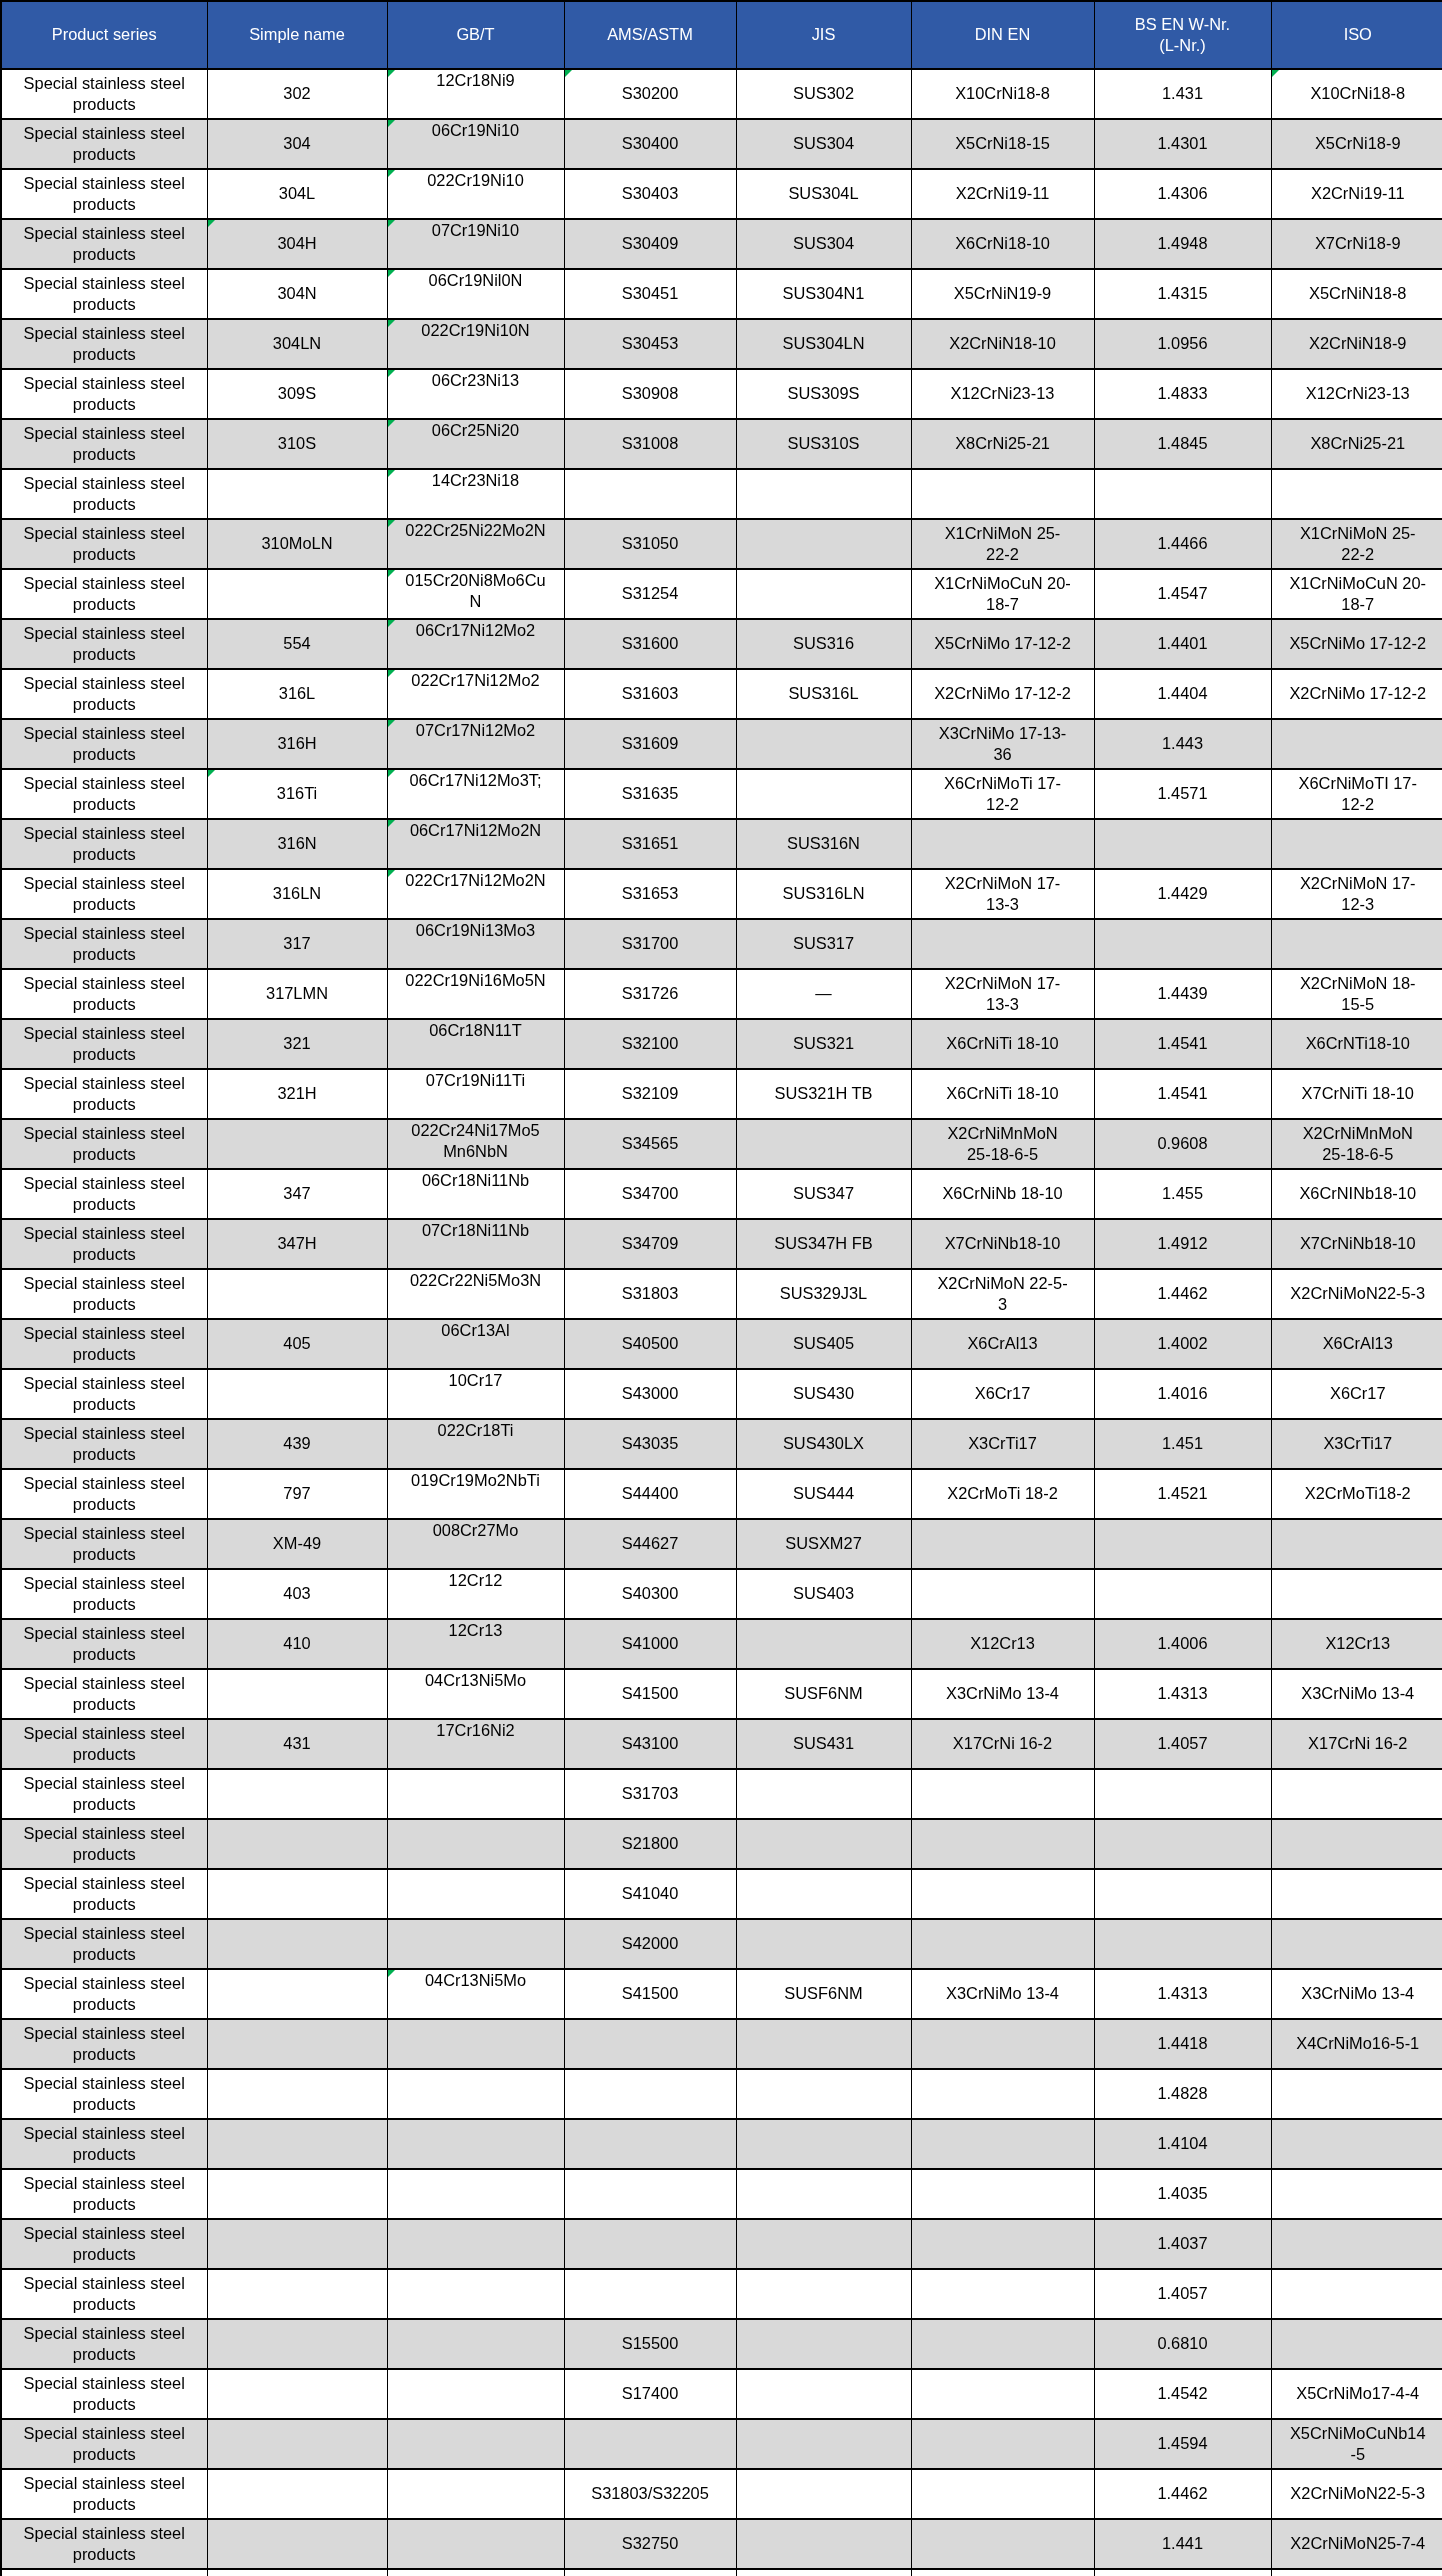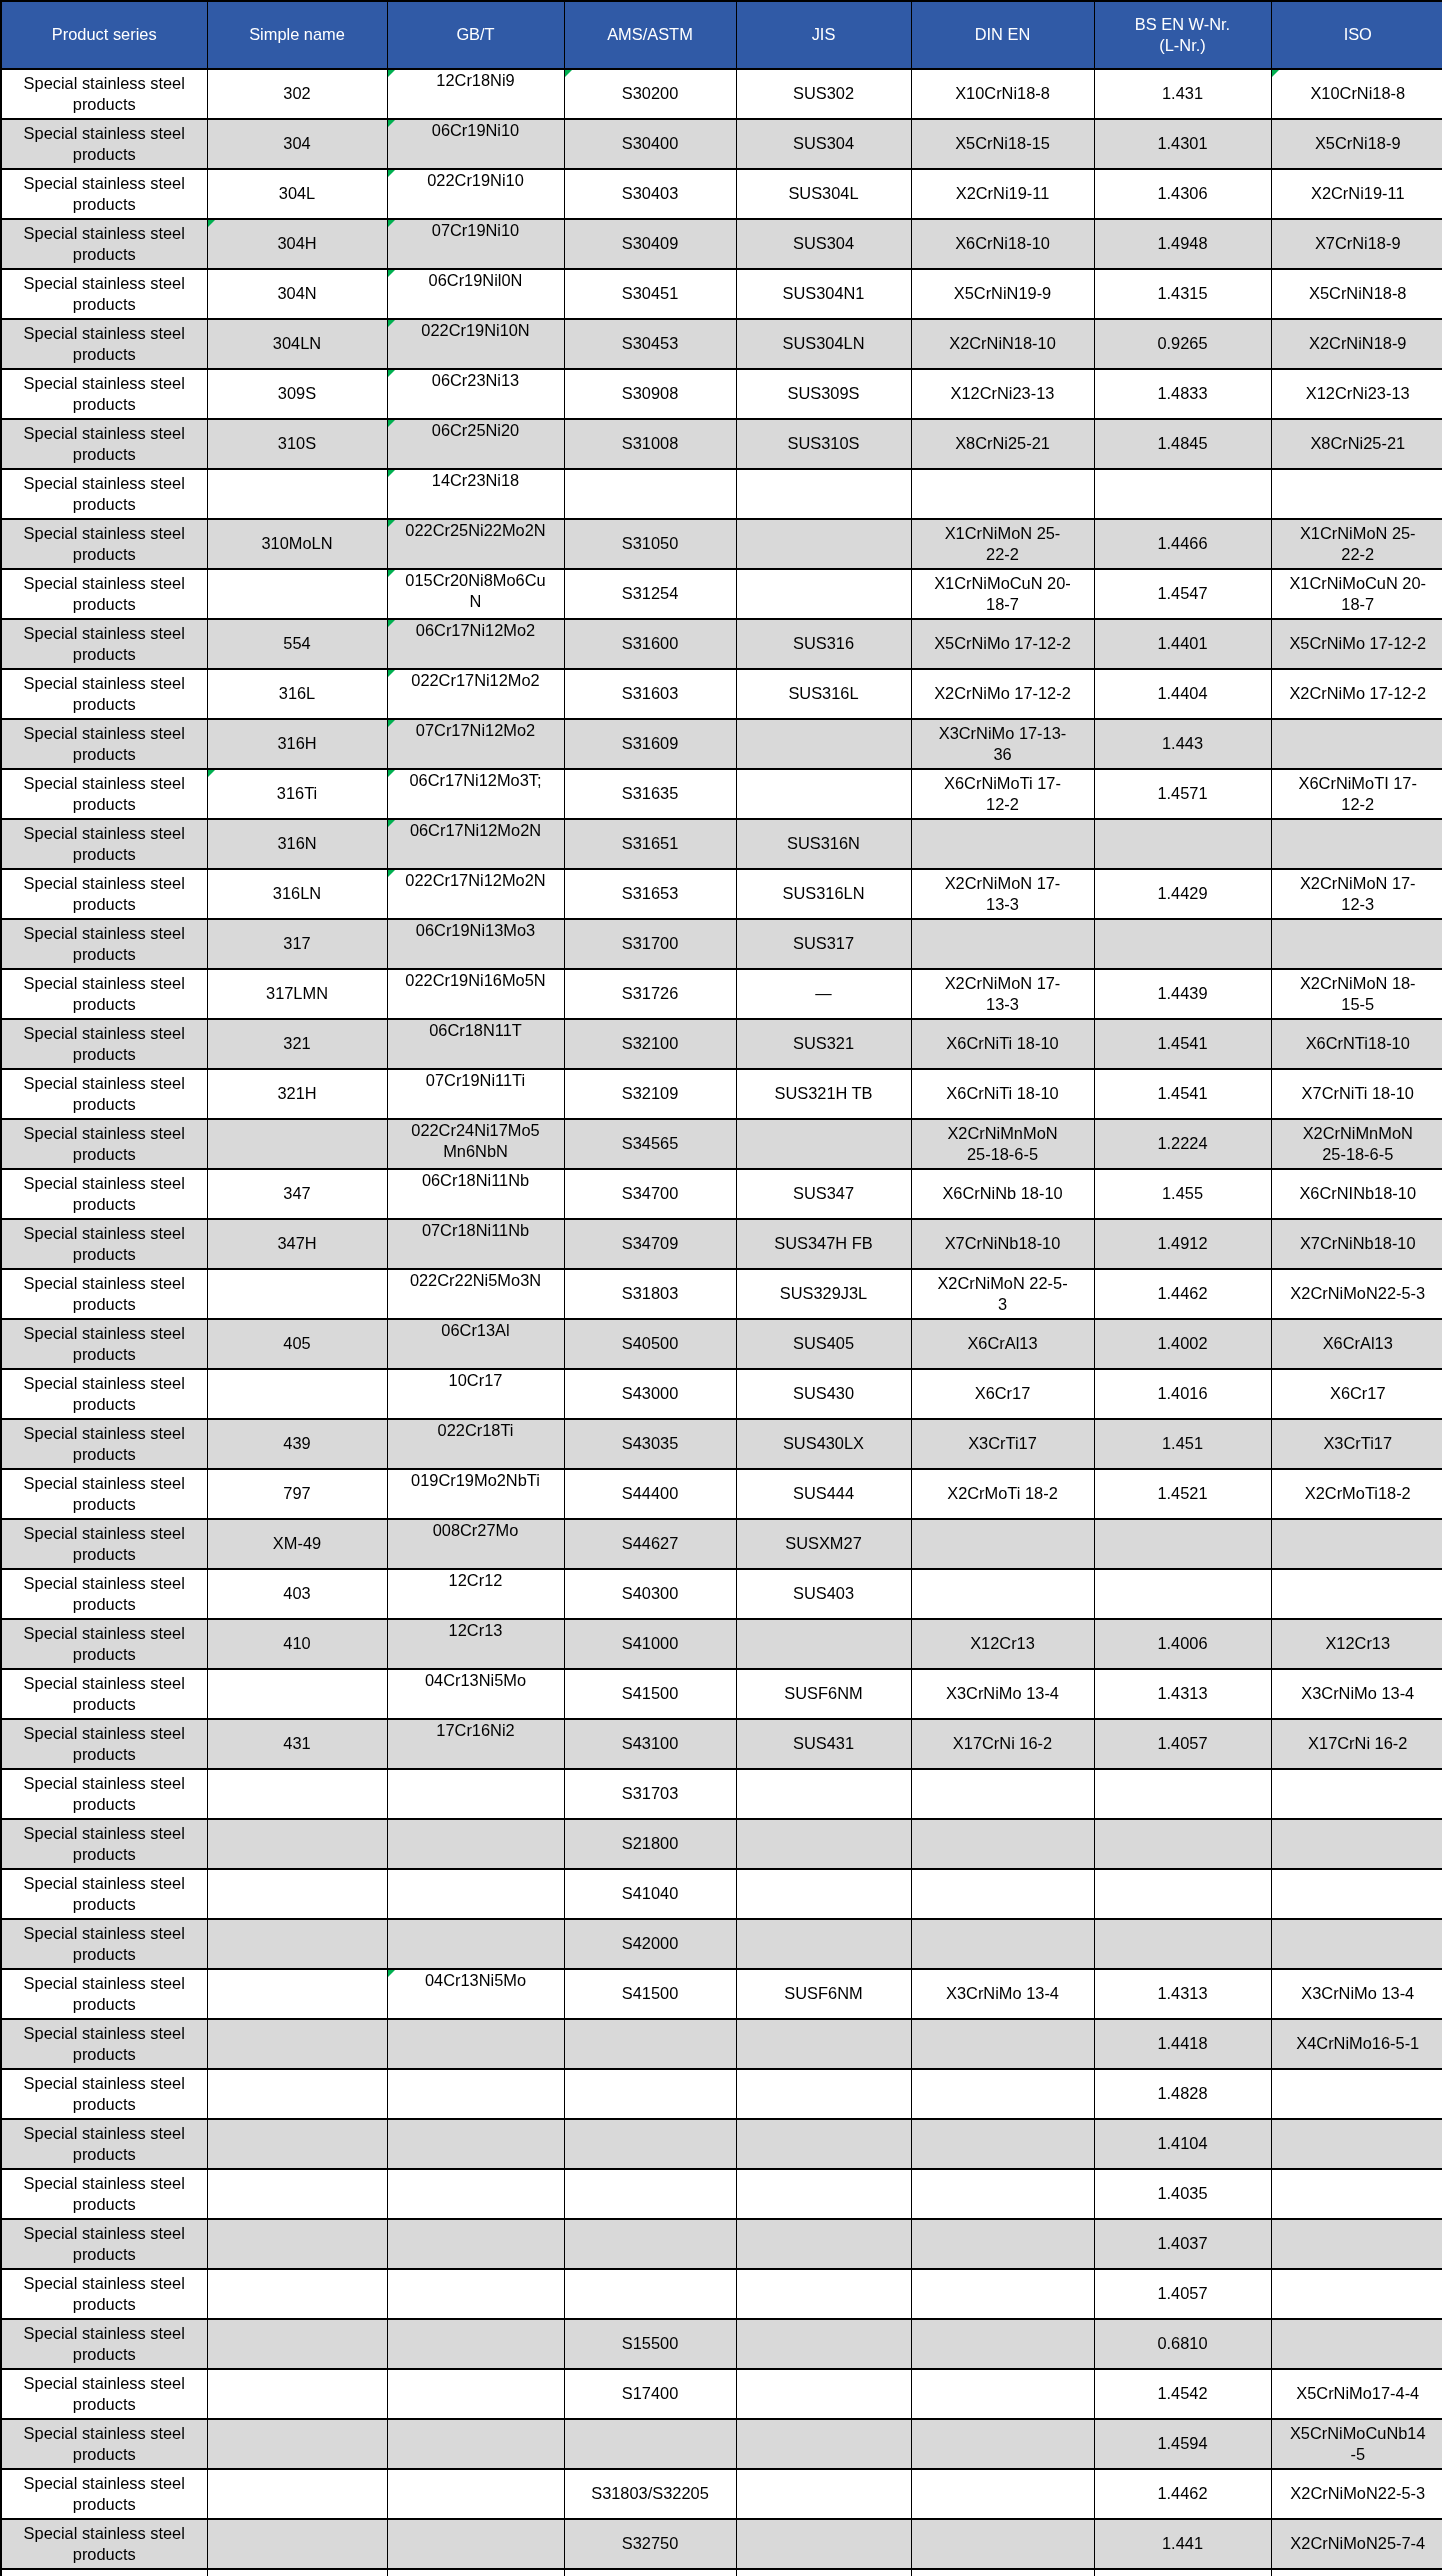--- a/index.html
+++ b/index.html
@@ -137,21 +137,21 @@
         <td class="col-iso"><span class="cell-text">X5CrNiN18-8</span></td>
       </tr>
       <tr class="alt">
         <td class="col-product"><span class="cell-text">Special stainless steel
 products</span></td>
         <td class="col-simple"><span class="cell-text">304LN</span></td>
         <td class="col-gbt"><span class="cell-text">022Cr19Ni10N</span><span class="flag"></span></td>
         <td class="col-ams"><span class="cell-text">S30453</span></td>
         <td class="col-jis"><span class="cell-text">SUS304LN</span></td>
         <td class="col-din"><span class="cell-text">X2CrNiN18-10</span></td>
-        <td class="col-bs"><span class="cell-text">0.9265</span></td>
+        <td class="col-bs"><span class="cell-text">1.0956</span></td>
         <td class="col-iso"><span class="cell-text">X2CrNiN18-9</span></td>
       </tr>
       <tr>
         <td class="col-product"><span class="cell-text">Special stainless steel
 products</span></td>
         <td class="col-simple"><span class="cell-text">309S</span></td>
         <td class="col-gbt"><span class="cell-text">06Cr23Ni13</span><span class="flag"></span></td>
         <td class="col-ams"><span class="cell-text">S30908</span></td>
         <td class="col-jis"><span class="cell-text">SUS309S</span></td>
         <td class="col-din"><span class="cell-text">X12CrNi23-13</span></td>
@@ -327,21 +327,21 @@
       <tr class="alt">
         <td class="col-product"><span class="cell-text">Special stainless steel
 products</span></td>
         <td class="col-simple"><span class="cell-text"></span></td>
         <td class="col-gbt"><span class="cell-text">022Cr24Ni17Mo5
 Mn6NbN</span></td>
         <td class="col-ams"><span class="cell-text">S34565</span></td>
         <td class="col-jis"><span class="cell-text"></span></td>
         <td class="col-din"><span class="cell-text">X2CrNiMnMoN
 25-18-6-5</span></td>
-        <td class="col-bs"><span class="cell-text">1.2224</span></td>
+        <td class="col-bs"><span class="cell-text">0.9608</span></td>
         <td class="col-iso"><span class="cell-text">X2CrNiMnMoN
 25-18-6-5</span></td>
       </tr>
       <tr>
         <td class="col-product"><span class="cell-text">Special stainless steel
 products</span></td>
         <td class="col-simple"><span class="cell-text">347</span></td>
         <td class="col-gbt"><span class="cell-text">06Cr18Ni11Nb</span></td>
         <td class="col-ams"><span class="cell-text">S34700</span></td>
         <td class="col-jis"><span class="cell-text">SUS347</span></td>

